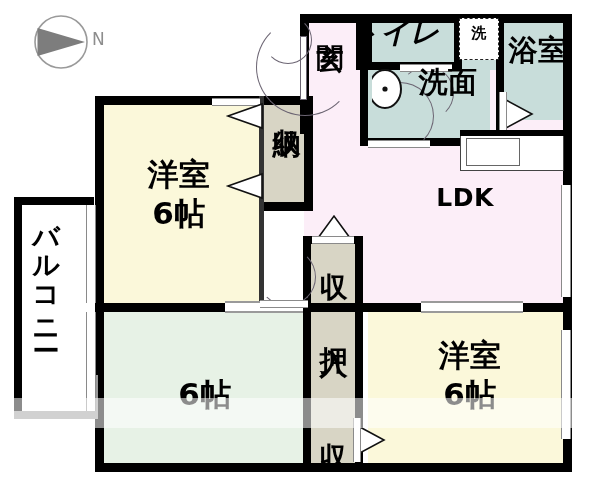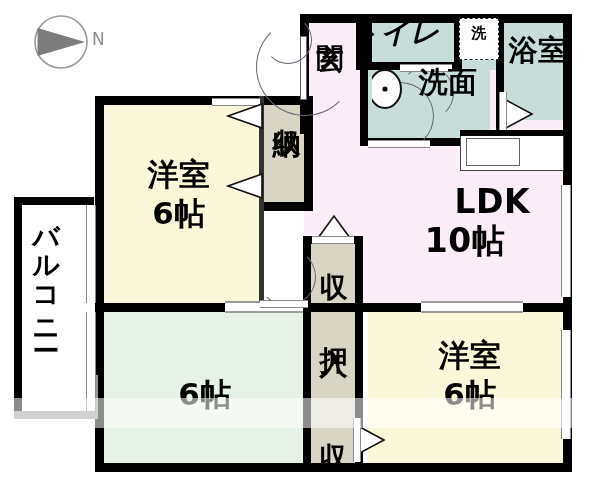--- a/index.html
+++ b/index.html
@@ -201,22 +201,21 @@
   <div class="vlabel" style="left:33px;top:205px;font-size:27px;">バルコニー</div>
 
   <div class="label" style="left:104px;top:159px;width:150px;font-size:31px;">洋室</div>
   <div class="label" style="left:104px;top:198px;width:150px;font-size:31px;">6帖</div>
 
   <div class="label" style="left:130px;top:379px;width:150px;font-size:31px;">6帖</div>
 
   <div class="label" style="left:395px;top:340px;width:150px;font-size:31px;">洋室</div>
   <div class="label" style="left:395px;top:379px;width:150px;font-size:31px;">6帖</div>
 
-  <div class="label" style="left:400px;top:185px;width:130px;font-size:33px;text-align:right;">LDK</div>
-  <div class="label" style="left:400px;top:224px;width:130px;font-size:33px;">10帖</div>
+  <div class="label" style="left:400px;top:185px;width:130px;font-size:25px;">LDK</div>
 
   <div class="vlabel" style="left:317px;top:22px;font-size:27px;">玄関</div>
 
   <div class="label" style="left:348px;top:18px;width:94px;font-size:29px;font-style:italic;">トイレ</div>
 
   <div class="label" style="left:400px;top:68px;width:96px;font-size:29px;">洗面</div>
 
   <div class="label" style="left:502px;top:36px;width:72px;font-size:29px;">浴室</div>
 
   <div class="vlabel" style="left:272px;top:106px;font-size:28px;">収納</div>

